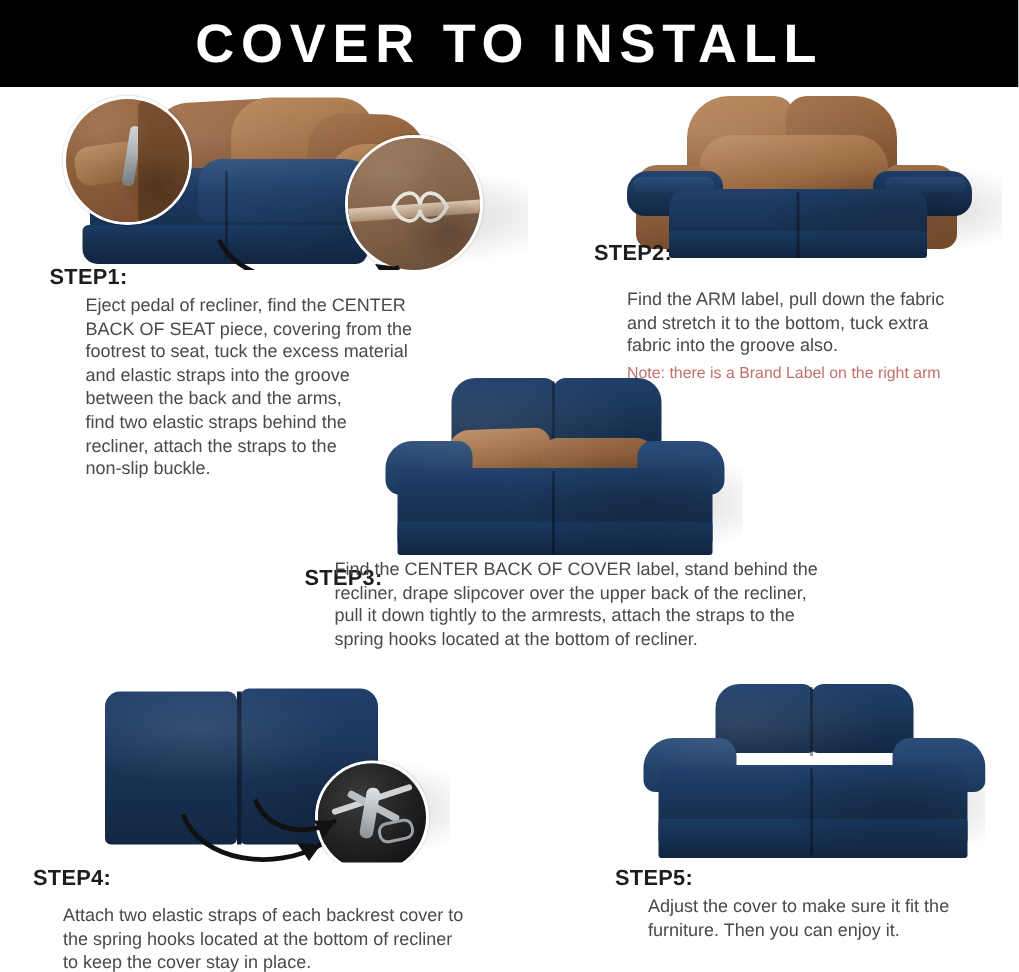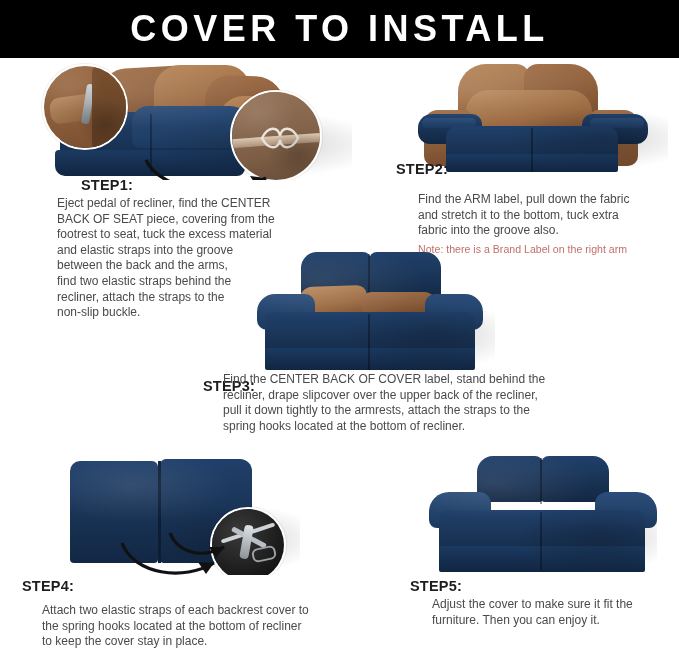--- a/index.html
+++ b/index.html
@@ -140,21 +140,21 @@
     </svg>
     <div class="sheen"></div>
   </div>
 
   <svg class="arrow-svg" style="left:120px; top:92px;" width="150" height="40" viewBox="0 0 150 40">
     <path d="M4 6 C20 40, 88 44, 124 24" fill="none" stroke="#111" stroke-width="3.2"></path>
     <path d="M124 24 L108 22 L116 34 Z" fill="#111"></path>
   </svg>
 </div>
 
-<div class="step-label" style="left:33px; top:177px;margin-left:48px;">STEP1:</div>
+<div class="step-label" style="left:33px; top:177px;">STEP1:</div>
 <div class="step-body" style="left:57px; top:196px; width:260px;">Eject pedal of recliner, find the CENTER
 BACK OF SEAT piece, covering from the
 footrest to seat, tuck the excess material
 and elastic straps into the groove
 between the back and the arms,
 find two elastic straps behind the
 recliner, attach the straps to the
 non-slip buckle.</div>
 
 <div class="photo" style="left:396px; top:62px; width:272px; height:110px;">

